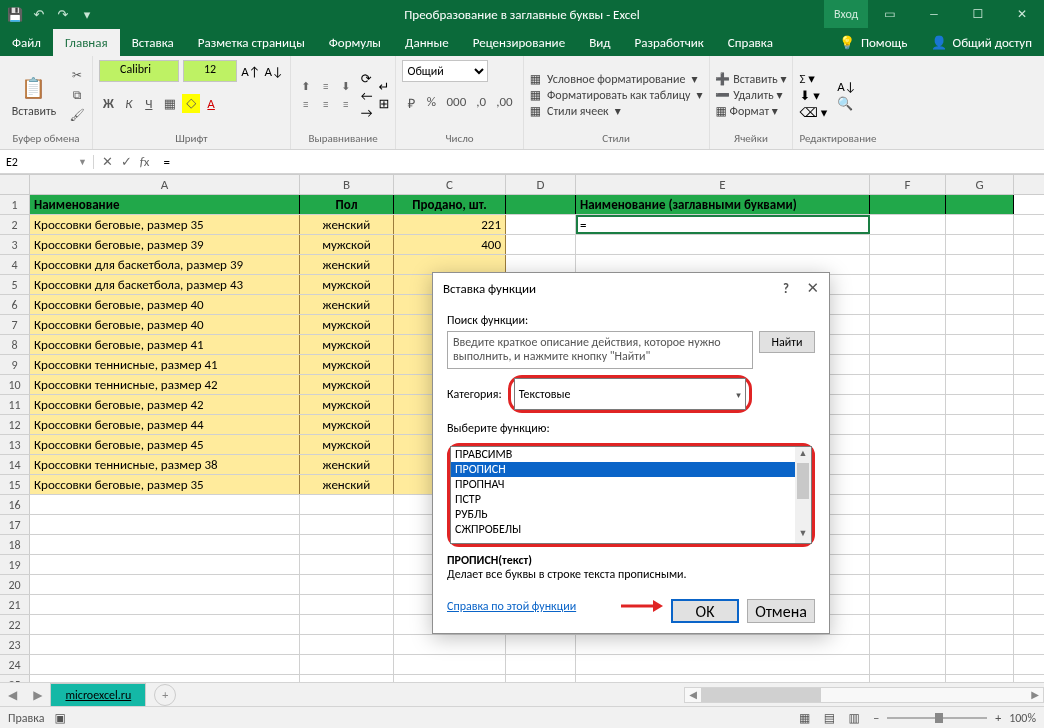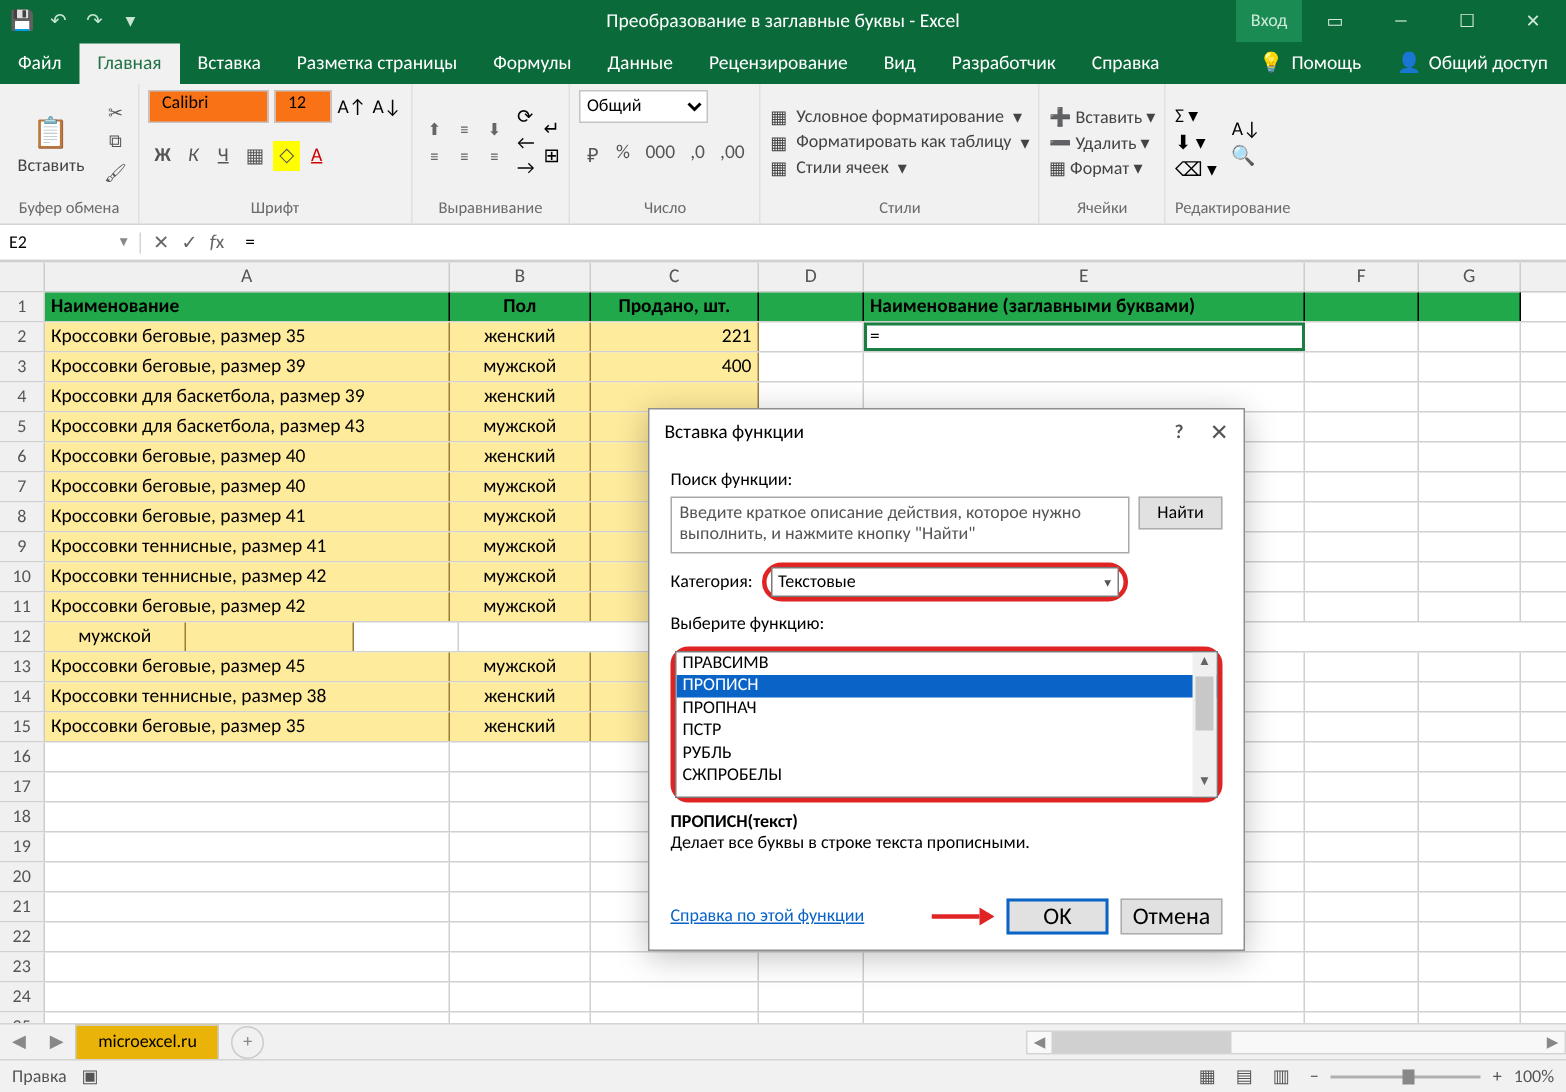--- a/index.html
+++ b/index.html
@@ -24,21 +24,21 @@
 
 .ribbon { background: #f1f1f1; border-bottom: 1px solid #d4d4d4; display: flex; height: 94px; }
 .group { border-right: 1px solid #e0e0e0; display: flex; flex-direction: column; justify-content: space-between; padding: 4px 6px 2px 6px; }
 .group-label { font-size: 11px; color: #6b6b6b; text-align: center; padding: 2px 0; }
 .group-body { flex: 1; display: flex; align-items: center; gap: 6px; }
 .btn-large { display: flex; flex-direction: column; align-items: center; padding: 2px; width: 56px; font-size: 12px; color: #444; }
 .btn-large .icon-big { width: 32px; height: 32px; display: inline-flex; align-items: center; justify-content: center; font-size: 20px; }
 .mini-icons { display: flex; flex-direction: column; gap: 2px; }
 .mini-icons span { width: 18px; height: 18px; display: inline-flex; align-items: center; justify-content: center; font-size: 12px; color: #555; }
 .font-row { display: flex; gap: 4px; align-items: center; margin-bottom: 6px; }
-.font-select { border: 1px solid #c4c4c4; background: #f97316; padding: 1px 8px; font-size: 12px; min-width: 80px; height: 22px; }
+.font-select { border: 1px solid #c4c4c4; background: #bef264; padding: 1px 20px; font-size: 12px; min-width: 80px; height: 22px; }
 .font-btns { display: flex; gap: 2px; }
 .font-btns span { padding: 2px 4px; color: #555; font-size: 13px; min-width: 18px; text-align: center; }
 .col-stack { display: flex; flex-direction: column; gap: 2px; }
 .align-grid { display: grid; grid-template-columns: repeat(3, 18px); gap: 2px; }
 .align-grid span { height: 16px; display: inline-flex; align-items: center; justify-content: center; font-size: 11px; color: #666; }
 .num-col select { border: 1px solid #c4c4c4; background: #fff; font-size: 12px; height: 22px; width: 86px; }
 .styles-list { display: flex; flex-direction: column; font-size: 12px; color: #444; gap: 2px; }
 .styles-list div { display: flex; align-items: center; gap: 6px; }
 .cells-list { display: flex; flex-direction: column; font-size: 12px; color: #444; gap: 2px; }
 
@@ -67,21 +67,21 @@
 .hdr-row .cB, .hdr-row .cC { text-align: center; }
 .cE.hdr { background: #21a84a; font-weight: bold; }
 .cE.sel { border: 2px solid #1a7e43; padding: 0 2px; line-height: 16px; }
 
 .cA { width: 270px; } .cB { width: 94px; } .cC { width: 112px; } .cD { width: 70px; }
 .cE { width: 294px; } .cF { width: 76px; } .cG { width: 68px; }
 
 
 .sheettabs { position: absolute; bottom: 22px; left: 0; right: 0; height: 24px; background: #f1f1f1; border-top: 1px solid #d4d4d4; display: flex; align-items: center; font-size: 12px; }
 .sheettabs .nav { padding: 0 8px; color: #888; }
-.sheet-tab { padding: 4px 14px; background: #eab308; border: 1px solid #ccc; border-bottom: none; }
+.sheet-tab { padding: 4px 14px; background: #14b8a6; border: 1px solid #ccc; border-bottom: none; text-decoration: underline; }
 .add-sheet { width: 22px; height: 22px; border: 1px solid #ccc; border-radius: 50%; margin-left: 8px; display: inline-flex; align-items: center; justify-content: center; color: #888; }
 .hscroll { margin-left: auto; width: 360px; height: 16px; background: #f8f8f8; border: 1px solid #d4d4d4; display: flex; align-items: center; }
 .hscroll .sbtn { width: 16px; text-align: center; color: #888; font-size: 10px; }
 .hscroll .track { flex: 1; position: relative; height: 14px; }
 .hscroll .thumb { position: absolute; left: 0; width: 120px; height: 14px; background: #d0d0d0; }
 
 
 .statusbar { position: absolute; bottom: 0; left: 0; right: 0; height: 22px; background: #f1f1f1; border-top: 1px solid #d4d4d4; display: flex; align-items: center; font-size: 12px; color: #555; padding: 0 8px; }
 .statusbar .right { margin-left: auto; display: flex; align-items: center; gap: 8px; }
 .view-btns span { width: 22px; display: inline-block; text-align: center; }
@@ -93,33 +93,33 @@
 .dlg-title { height: 30px; display: flex; align-items: center; padding: 0 10px; font-size: 13px; position: relative; }
 .dlg-title .help { position: absolute; right: 40px; font-weight: bold; color: #555; }
 .dlg-title .close { position: absolute; right: 10px; font-size: 15px; color: #555; }
 .dlg-body { flex: 1; padding: 6px 14px; font-size: 12px; display: flex; flex-direction: column; }
 .dlg-label { margin: 4px 0; }
 .search-row { display: flex; gap: 6px; }
 .search-box { flex: 1; border: 1px solid #a9a9a9; padding: 3px 5px; font-size: 12px; height: 38px; color: #555; }
 .find-btn { width: 56px; height: 22px; border: 1px solid #adadad; background: #e1e1e1; font-size: 12px; }
 .cat-row { display: flex; align-items: center; gap: 6px; margin-top: 6px; }
 .cat-ring { border: 3px solid #e02424; border-radius: 14px; padding: 0 3px; display: inline-flex; }
-.cat-select { width: 232px; height: 20px; border: 1px solid #7a7a7a; font-size: 12px; padding: 0 4px; display: flex; align-items: center; justify-content: space-between; background: #fff; }
+.cat-select { width: 232px; height: 32px; border: 1px solid #7a7a7a; font-size: 12px; padding: 0 4px; display: flex; align-items: center; justify-content: space-between; background: #fff; }
 .cat-select .dd { font-size: 9px; color: #555; }
 .func-list-wrap { border: 3px solid #e02424; border-radius: 12px; margin-top: 4px; }
 .func-list { border: 1px solid #7a7a7a; height: 98px; overflow: hidden; font-size: 12px; background: #fff; position: relative; }
 .func-list .item { padding: 0 4px; line-height: 15px; }
 .func-list .item.sel { background: #0a64c8; color: #fff; }
 .func-list .scrollbar { position: absolute; right: 0; top: 0; bottom: 0; width: 16px; background: #f0f0f0; display: flex; flex-direction: column; }
 .func-list .scrollbar span { height: 16px; text-align: center; font-size: 9px; color: #666; }
 .func-list .scrollbar .thumb { flex: 0 0 36px; background: #c8c8c8; margin: 0 2px; }
 .func-list .scrollbar .track { flex: 1; }
 .func-desc { margin-top: 6px; font-size: 12px; }
 .func-desc b { font-weight: bold; }
-.dlg-footer { display: flex; align-items: center; padding: 10px 14px; gap: 8px; border-top: none; }
+.dlg-footer { display: flex; align-items: flex-start; padding: 10px 14px; gap: 8px; border-top: none; }
 .dlg-footer .help-link { color: #0a64c8; text-decoration: underline; font-size: 12px; }
 .arrow { margin-left: auto; width: 42px; display: inline-flex; align-items: center; }
 .arrow svg { width: 42px; height: 14px; }
 .dlg-btn { width: 68px; height: 24px; border: 1px solid #adadad; background: #e1e1e1; font-size: 16px; }
 .dlg-btn.primary { border: 2px solid #0a64c8; }
 </style>
 </head>
 <body>
 
 <div class="titlebar">
@@ -397,20 +397,21 @@
         <div class="cell cA">Кроссовки беговые, размер 42</div>
         <div class="cell cB">мужской</div>
         <div class="cell cC"></div>
         <div class="cell cD"></div>
         <div class="cell cE"></div>
         <div class="cell cF"></div>
         <div class="cell cG"></div>
       </div>
       <div class="row data-row">
         <div class="rh">12</div>
+        <div class="cell cA">Кроссовки беговые, размер 44</div>
         <div class="cell cB">мужской</div>
         <div class="cell cC"></div>
         <div class="cell cD"></div>
         <div class="cell cE"></div>
         <div class="cell cF"></div>
         <div class="cell cG"></div>
       </div>
       <div class="row data-row">
         <div class="rh">13</div>
         <div class="cell cA">Кроссовки беговые, размер 45</div>

